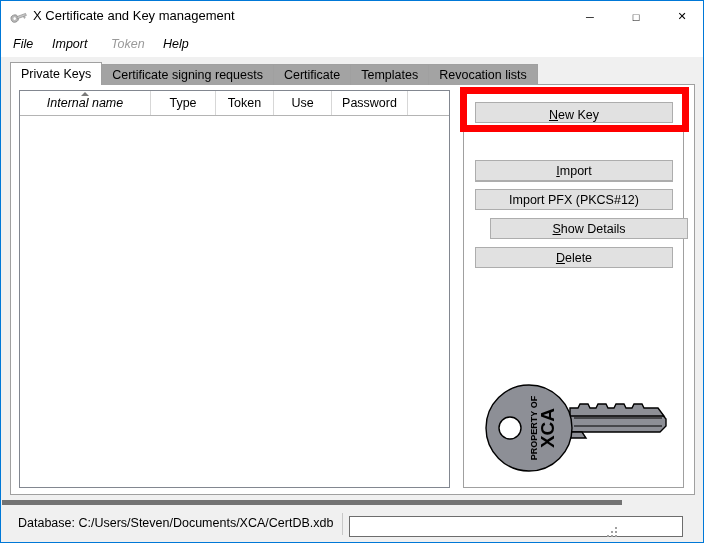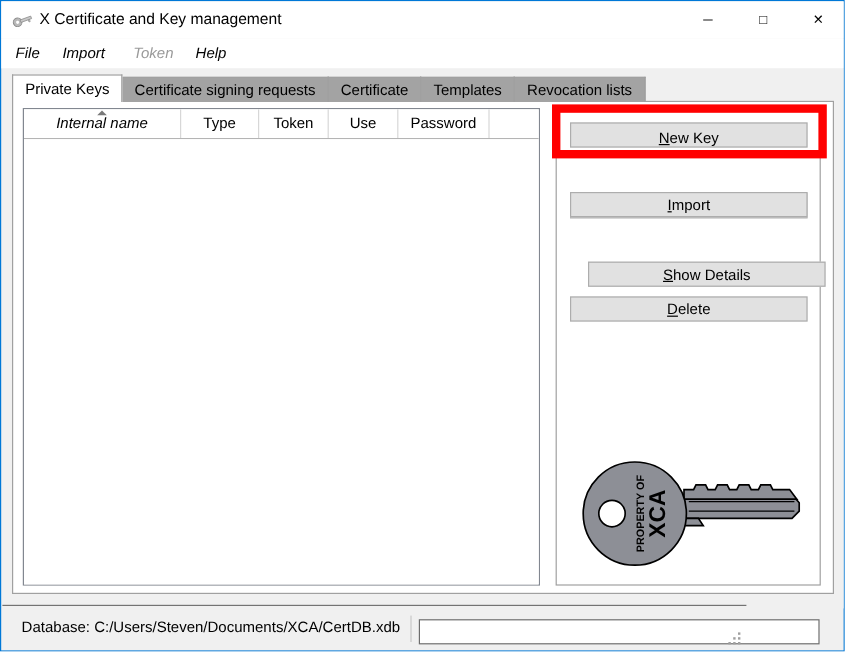--- a/index.html
+++ b/index.html
@@ -216,21 +216,21 @@
     pointer-events: none;
   }
 
   
   .statusbar {
     position: absolute;
     left: 1px; bottom: 1px;
     width: 620px;
     height: 36px;
     background: #f0f0f0;
-    border-top: 1px solid #737373;
+    border-top: 5px solid #737373;
   }
   .status-text {
     position: absolute;
     left: 16px; top: 11px;
     font-size: 12.5px;
     color: #000;
     white-space: nowrap;
   }
   .status-sep {
     position: absolute;
@@ -322,20 +322,23 @@
 
     <div class="sidepanel">
       <div class="btn" style="top:11px;align-items:flex-end;">
           <span><u>N</u>ew Key</span>
         </div>
       <div class="btn" style="top:40px;margin-top:30px;">
           <span><u>E</u>xport</span>
         </div>
       <div class="btn" style="top:69px;">
           <span><u>I</u>mport</span>
+        </div>
+      <div class="btn" style="top:98px;">
+          <span>Import PFX (PKCS#12)</span>
         </div>
       <div class="btn" style="top:127px;margin-left:15px;">
           <span><u>S</u>how Details</span>
         </div>
       <div class="btn" style="top:156px;">
           <span><u>D</u>elete</span>
         </div>
 
       <div class="keyart">
         <svg width="186" height="94" viewBox="0 0 186 94">

